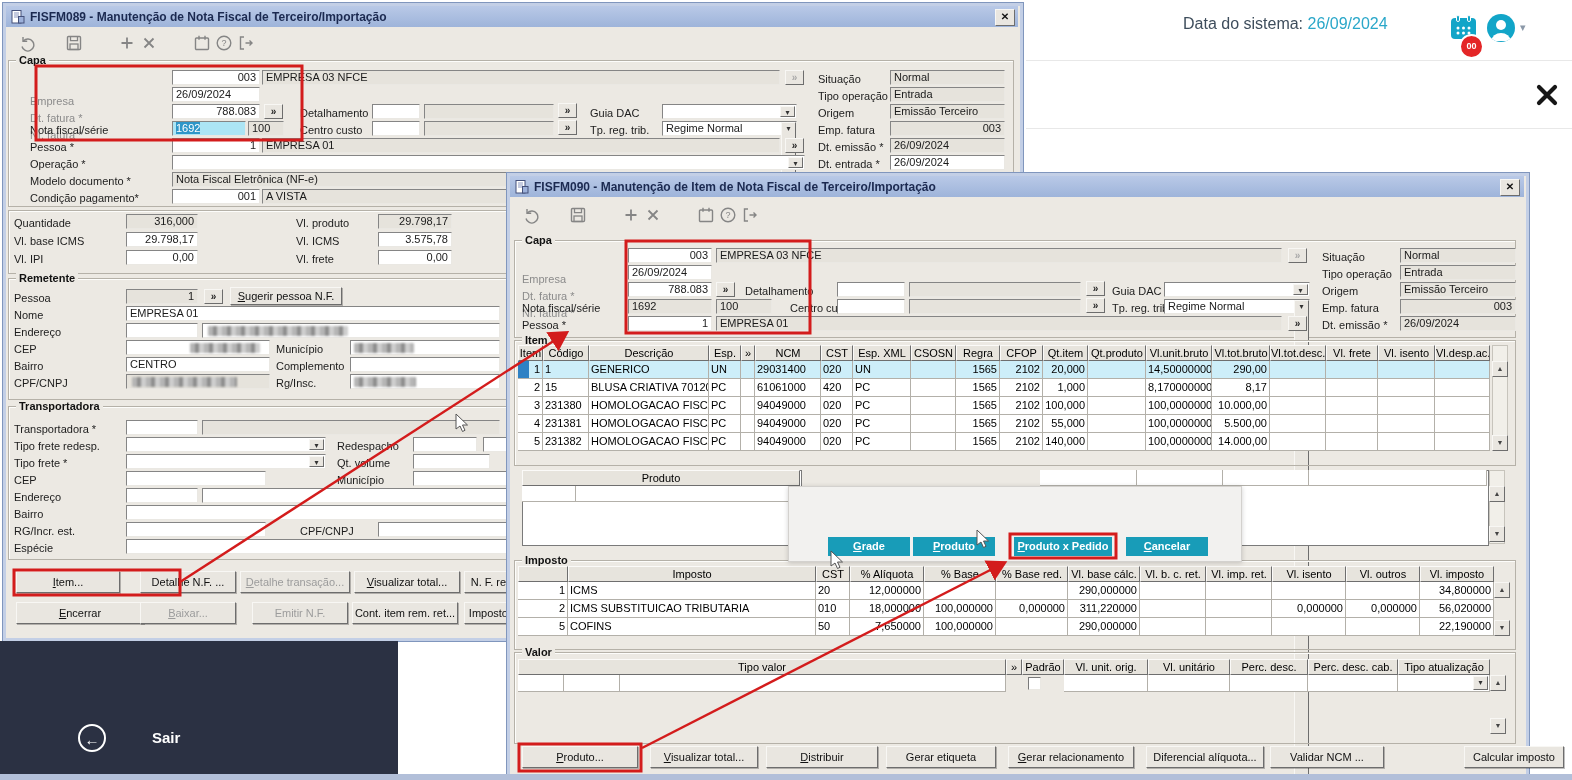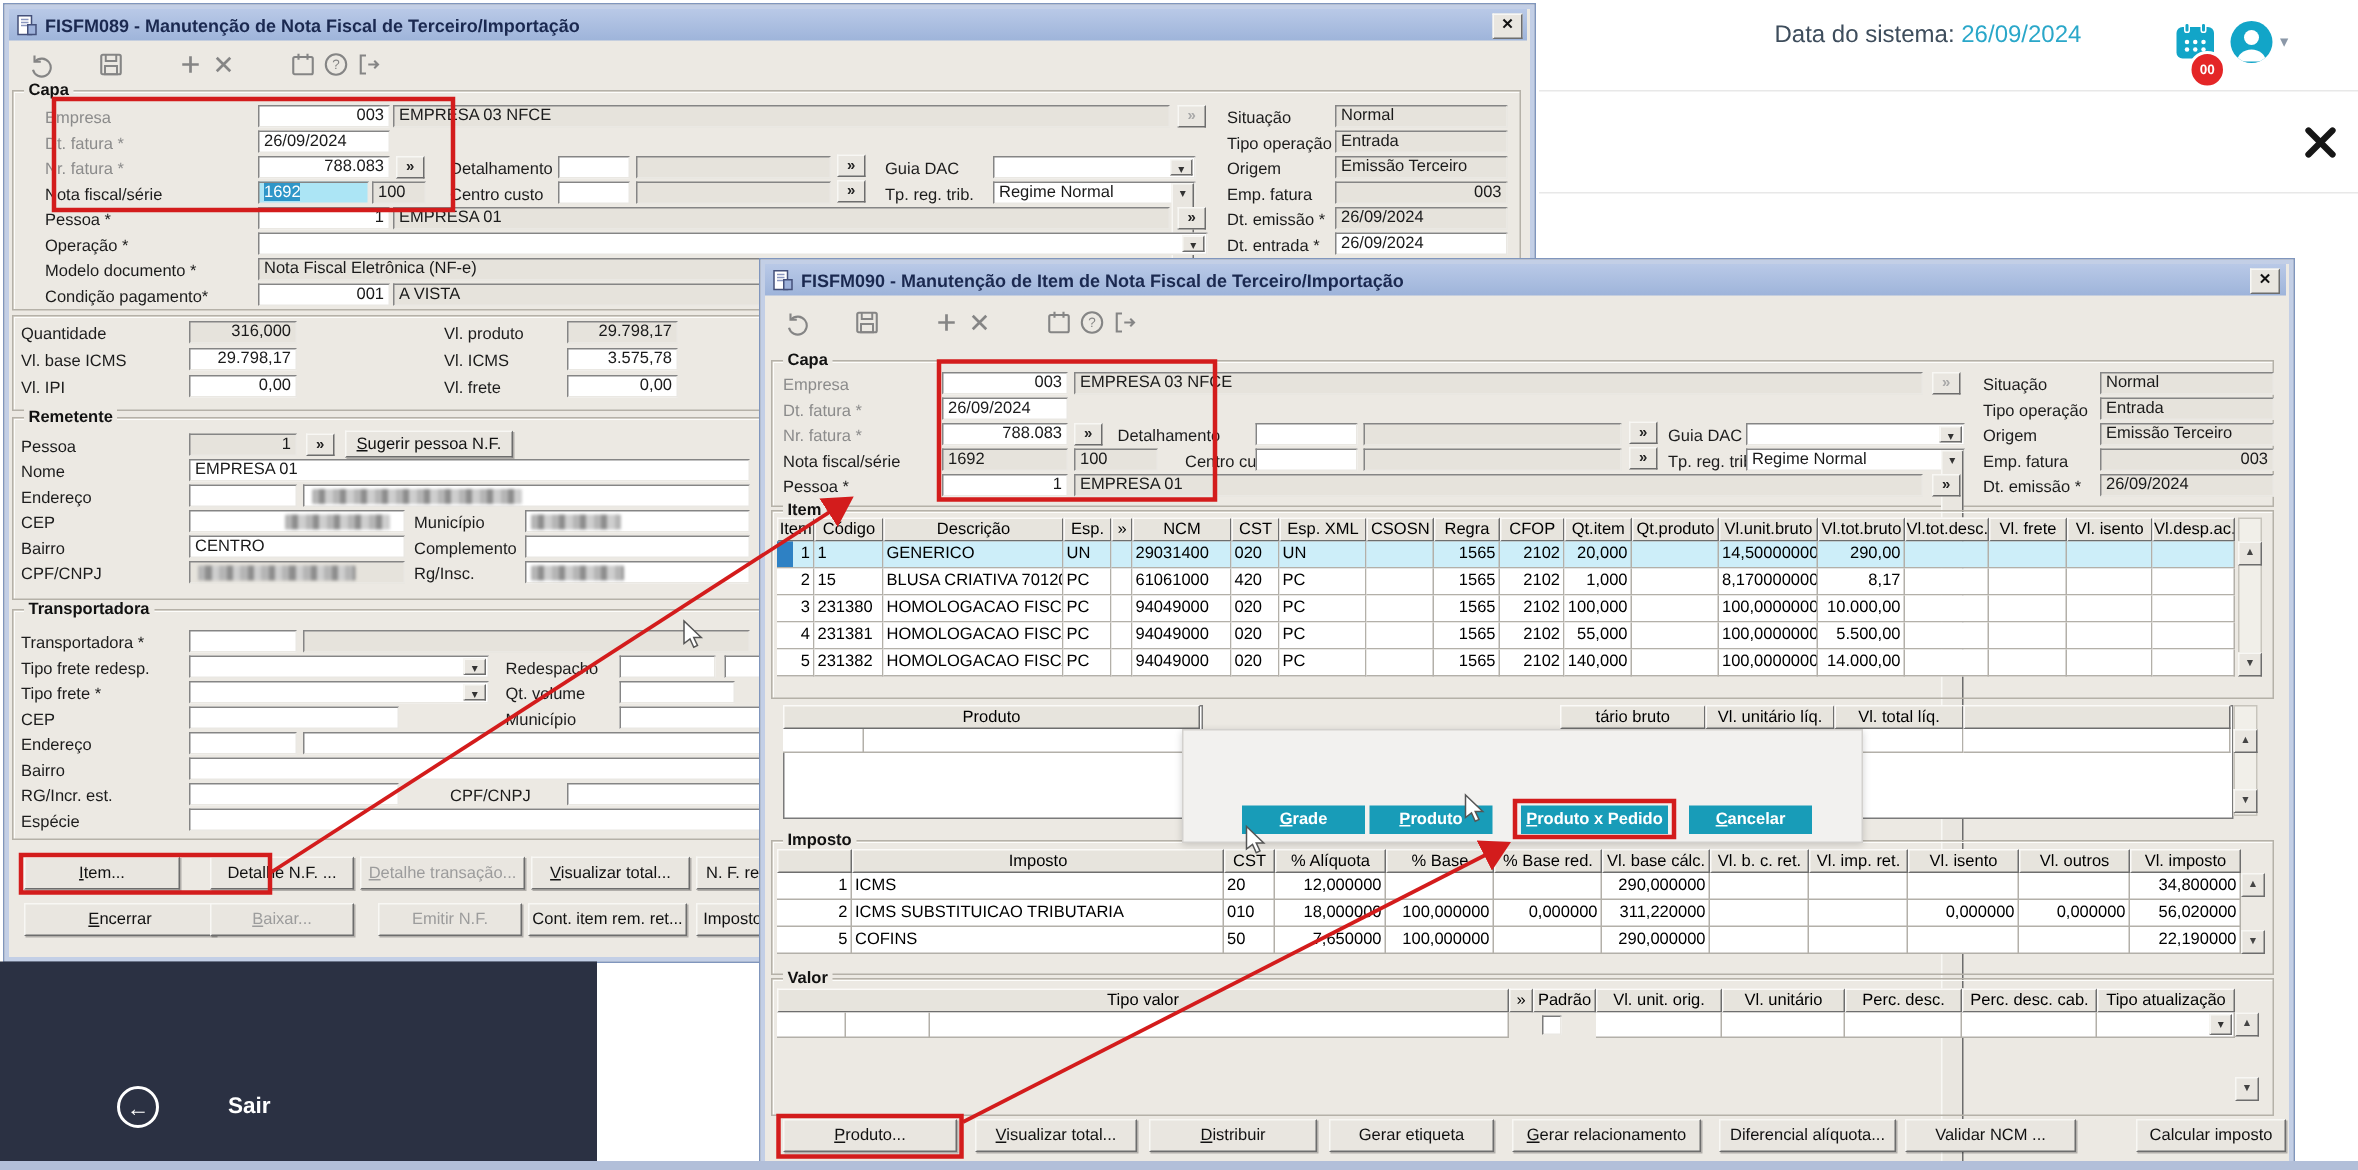--- a/index.html
+++ b/index.html
@@ -14,21 +14,21 @@
   .xbtn{position:absolute;width:18px;height:15px;background:#e9e6e0;border:1px solid;
       border-color:#f8f7f4 #6d6d6d #6d6d6d #f8f7f4;font:bold 10px/13px "Liberation Sans",sans-serif;
       text-align:center;color:#111;}
   .ti{position:absolute;width:18px;height:18px;}
   
   .gb{position:absolute;border:1px solid #b5b1a8;box-shadow:1px 1px 0 #fdfdfb inset;}
   .gl{position:absolute;font:bold 11px/12px "Liberation Sans",sans-serif;color:#111;
       background:#ece9e3;padding:0 3px;white-space:nowrap;}
   
   .lb{position:absolute;font:11px/14px "Liberation Sans",sans-serif;color:#1c1c1c;white-space:nowrap;}
-  .lbd{color:#8b8b8b;}
+  .lbd{color:#8b8b8b;margin-top:22px;}
   .fd,.fr,.fsel{position:absolute;height:15px;box-sizing:border-box;border:1px solid;
       border-color:#858585 #eae8e3 #eae8e3 #858585;font:11px/13px "Liberation Sans",sans-serif;
       padding:0 3px;overflow:hidden;white-space:nowrap;background:#fff;color:#1a1a1a;}
   .fr{background:#e6e3dc;}
   .fsel{background:#ace5f5;}
   .selhl{background:#2f96c8;color:#fff;}
   .num{text-align:right;}
   .rx{position:absolute;height:10px;border-radius:1px;filter:blur(1px);
       background:repeating-linear-gradient(90deg,#b5b5b5 0 5px,#8d8d8d 5px 9px,#cecece 9px 14px);}
   
@@ -560,26 +560,20 @@
     <div class="trow thead">
         <div class="thcell" style="width:278px">Produto</div>
       </div>
     <div class="trow tbody2" style="height:16px">
       <div class="tcell"></div>
       <div class="tcell"></div>
     </div>
   </div>
   <div style="position:absolute;left:1040px;top:470px;width:447px;height:74px;background:#fff;border:1px solid #7a7a7a"></div>
   <div class="tgrid g-prodr" style="left:1040px;top:470px;width:447px">
-    <div class="trow thead">
-        <div class="thcell">tário bruto</div>
-        <div class="thcell">Vl. unitário líq.</div>
-        <div class="thcell">Vl. total líq.</div>
-        <div class="thcell"></div>
-      </div>
     <div></div>
     <div class="trow" style="height:16px">
       <div class="tcell"></div>
       <div class="tcell"></div>
       <div class="tcell"></div>
       <div class="tcell"></div>
     </div>
   </div>
   <div class="sbt" style="left:1489px;top:470px;height:74px"></div>
   <div class="sba" style="left:1489px;top:486px">▲</div>
@@ -684,21 +678,21 @@
   <div class="sba" style="left:1490px;top:675px">▲</div>
   <div class="sba" style="left:1490px;top:718px">▼</div>
 
   <div class="b3 flu" style="left:522px;top:746px;width:116px">Produto...</div>
   <div class="b3 flu" style="left:650px;top:746px;width:108px">Visualizar total...</div>
   <div class="b3 flu" style="left:766px;top:746px;width:112px">Distribuir</div>
   <div class="b3" style="left:886px;top:746px;width:110px">Gerar etiqueta</div>
   <div class="b3 flu" style="left:1008px;top:746px;width:126px">Gerar relacionamento</div>
   <div class="b3" style="left:1146px;top:746px;width:118px">Diferencial alíquota...</div>
   <div class="b3" style="left:1270px;top:746px;width:114px">Validar NCM ...</div>
-  <div class="b3" style="left:1424px;top:746px;width:100px">Calcular imposto</div>
+  <div class="b3" style="left:1464px;top:746px;width:100px">Calcular imposto</div>
 
   <div class="dlg" style="left:788px;top:486px;width:452px;height:74px"></div>
   <div class="dbt" style="left:828px;top:537px;width:82px">Grade</div>
   <div class="dbt" style="left:913px;top:537px;width:82px">Produto</div>
   <div class="dbt" style="left:1014px;top:537px;width:98px">Produto x Pedido</div>
   <div class="dbt" style="left:1126px;top:537px;width:82px">Cancelar</div>
 </div>
 
 <div class="layer" style="z-index:40;pointer-events:none">
   <div class="strip" style="pointer-events:auto"></div>

